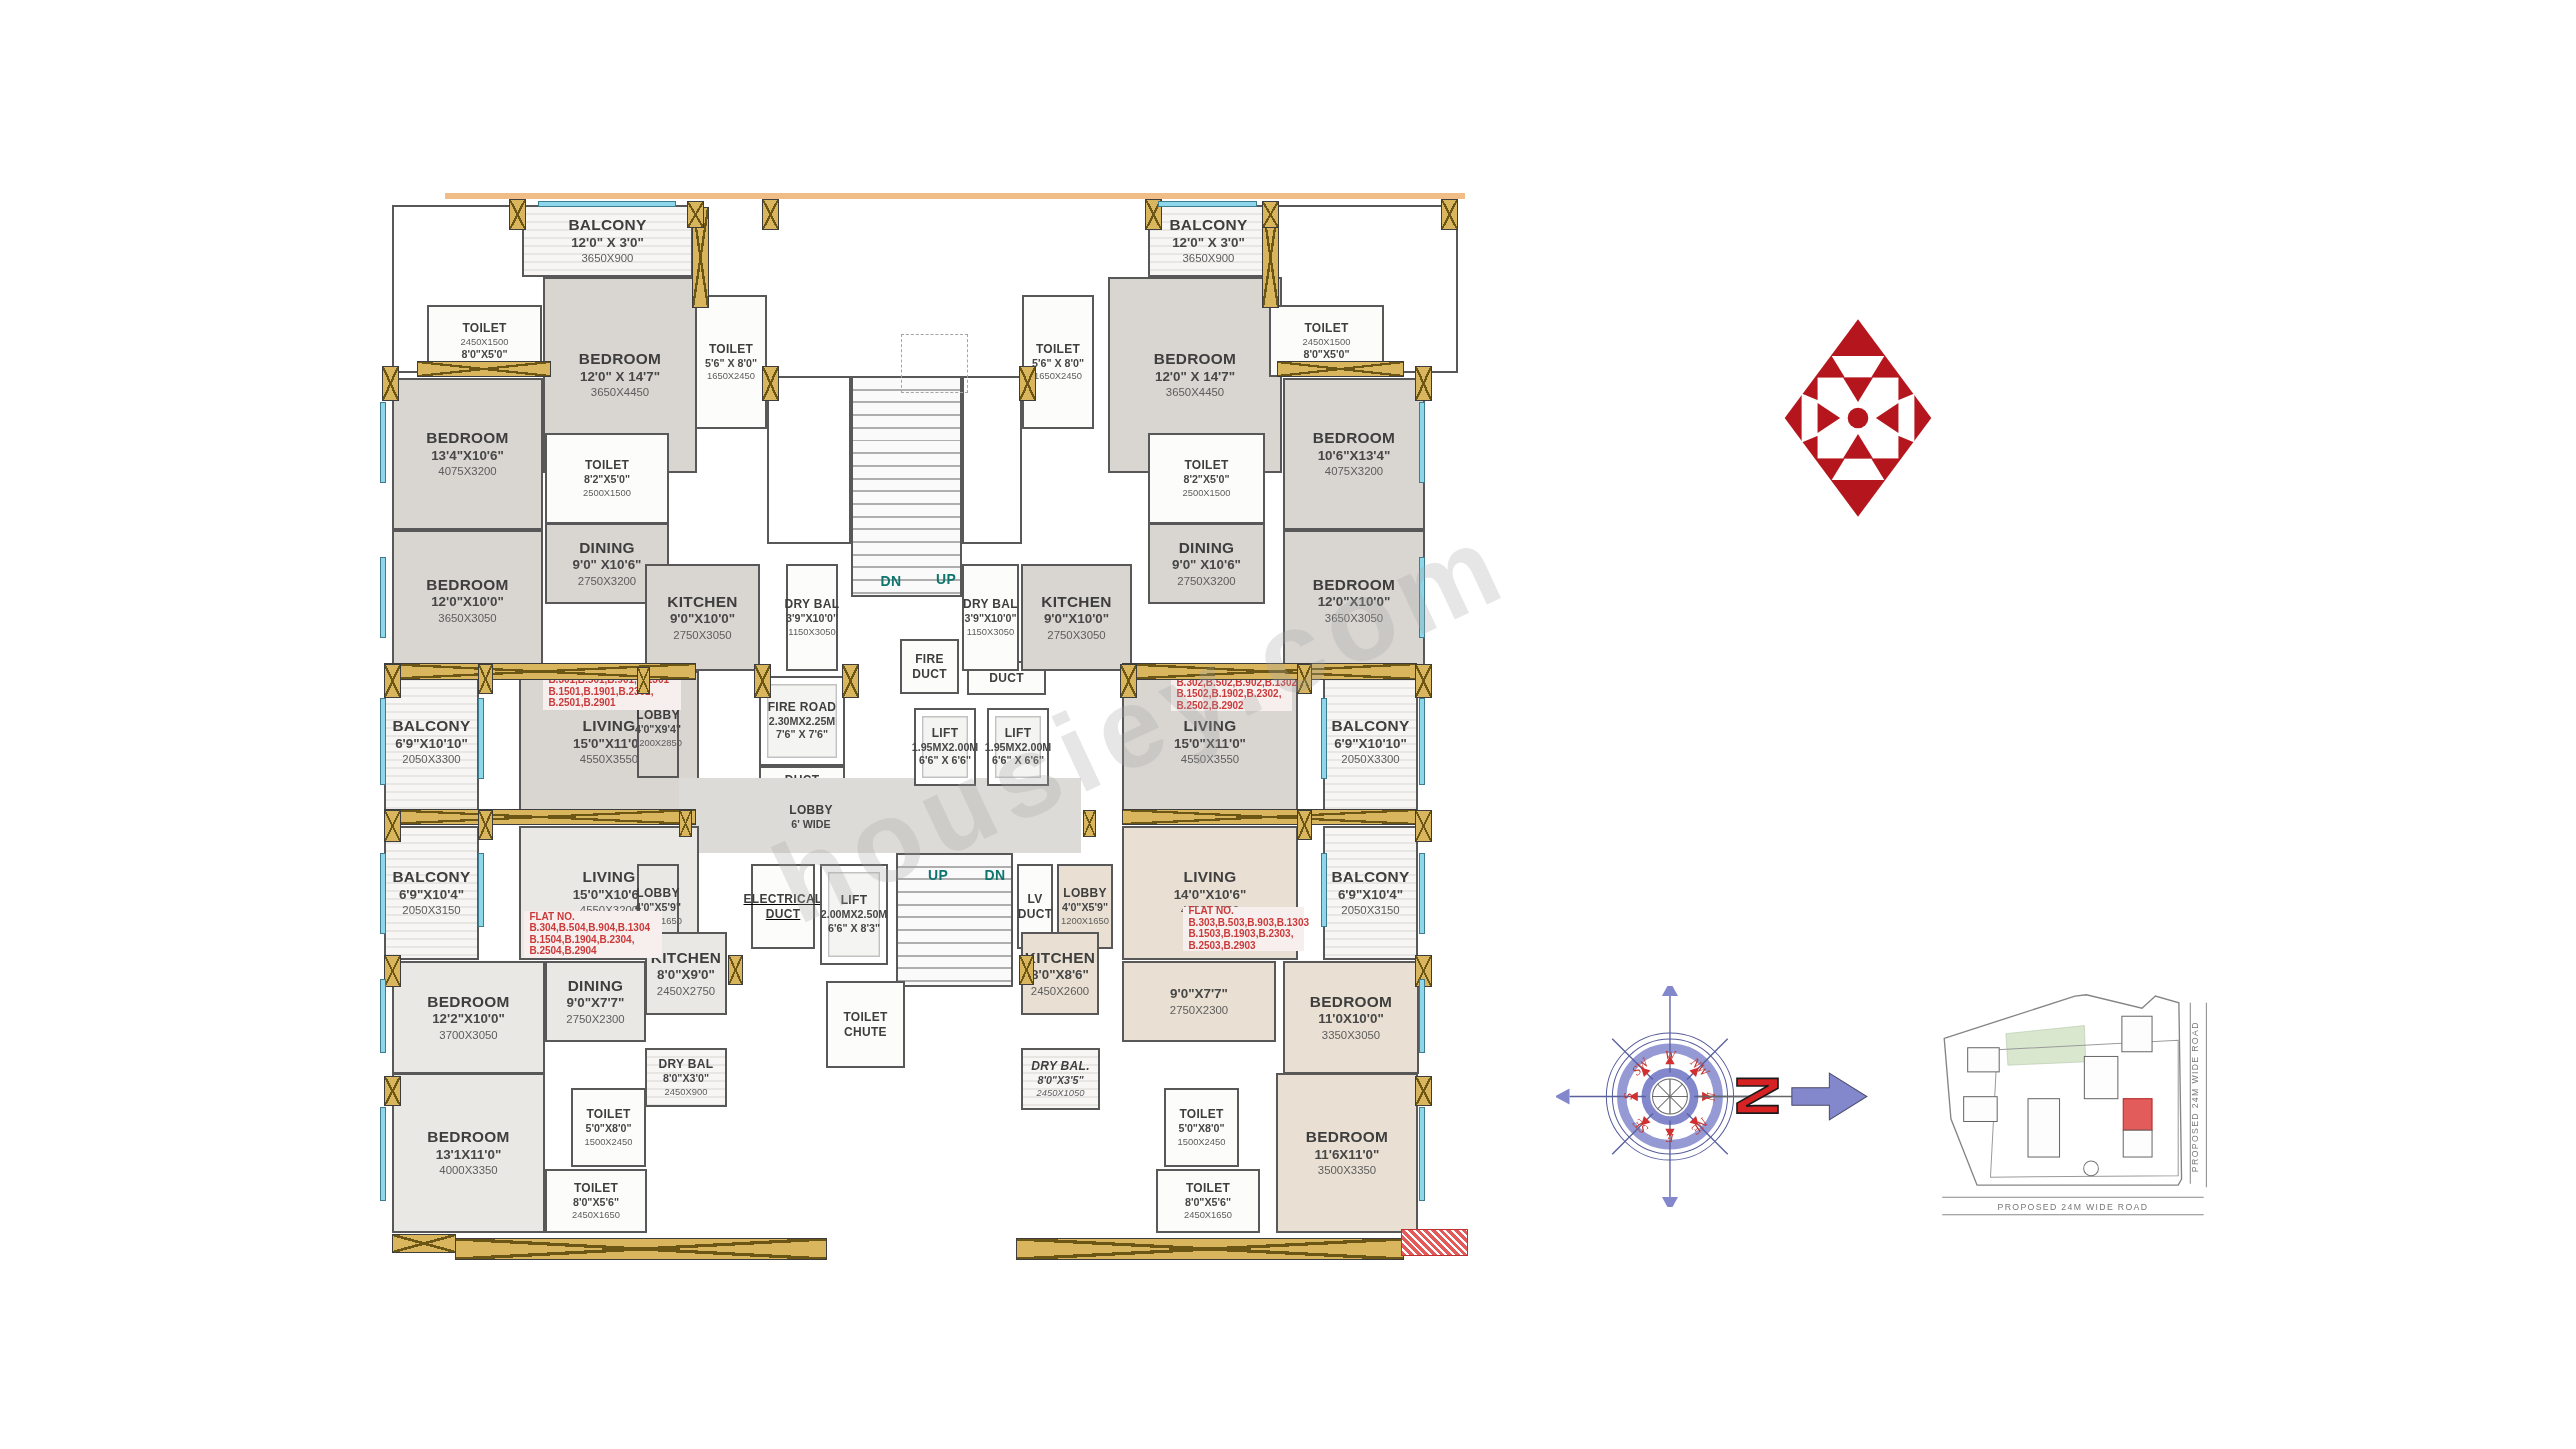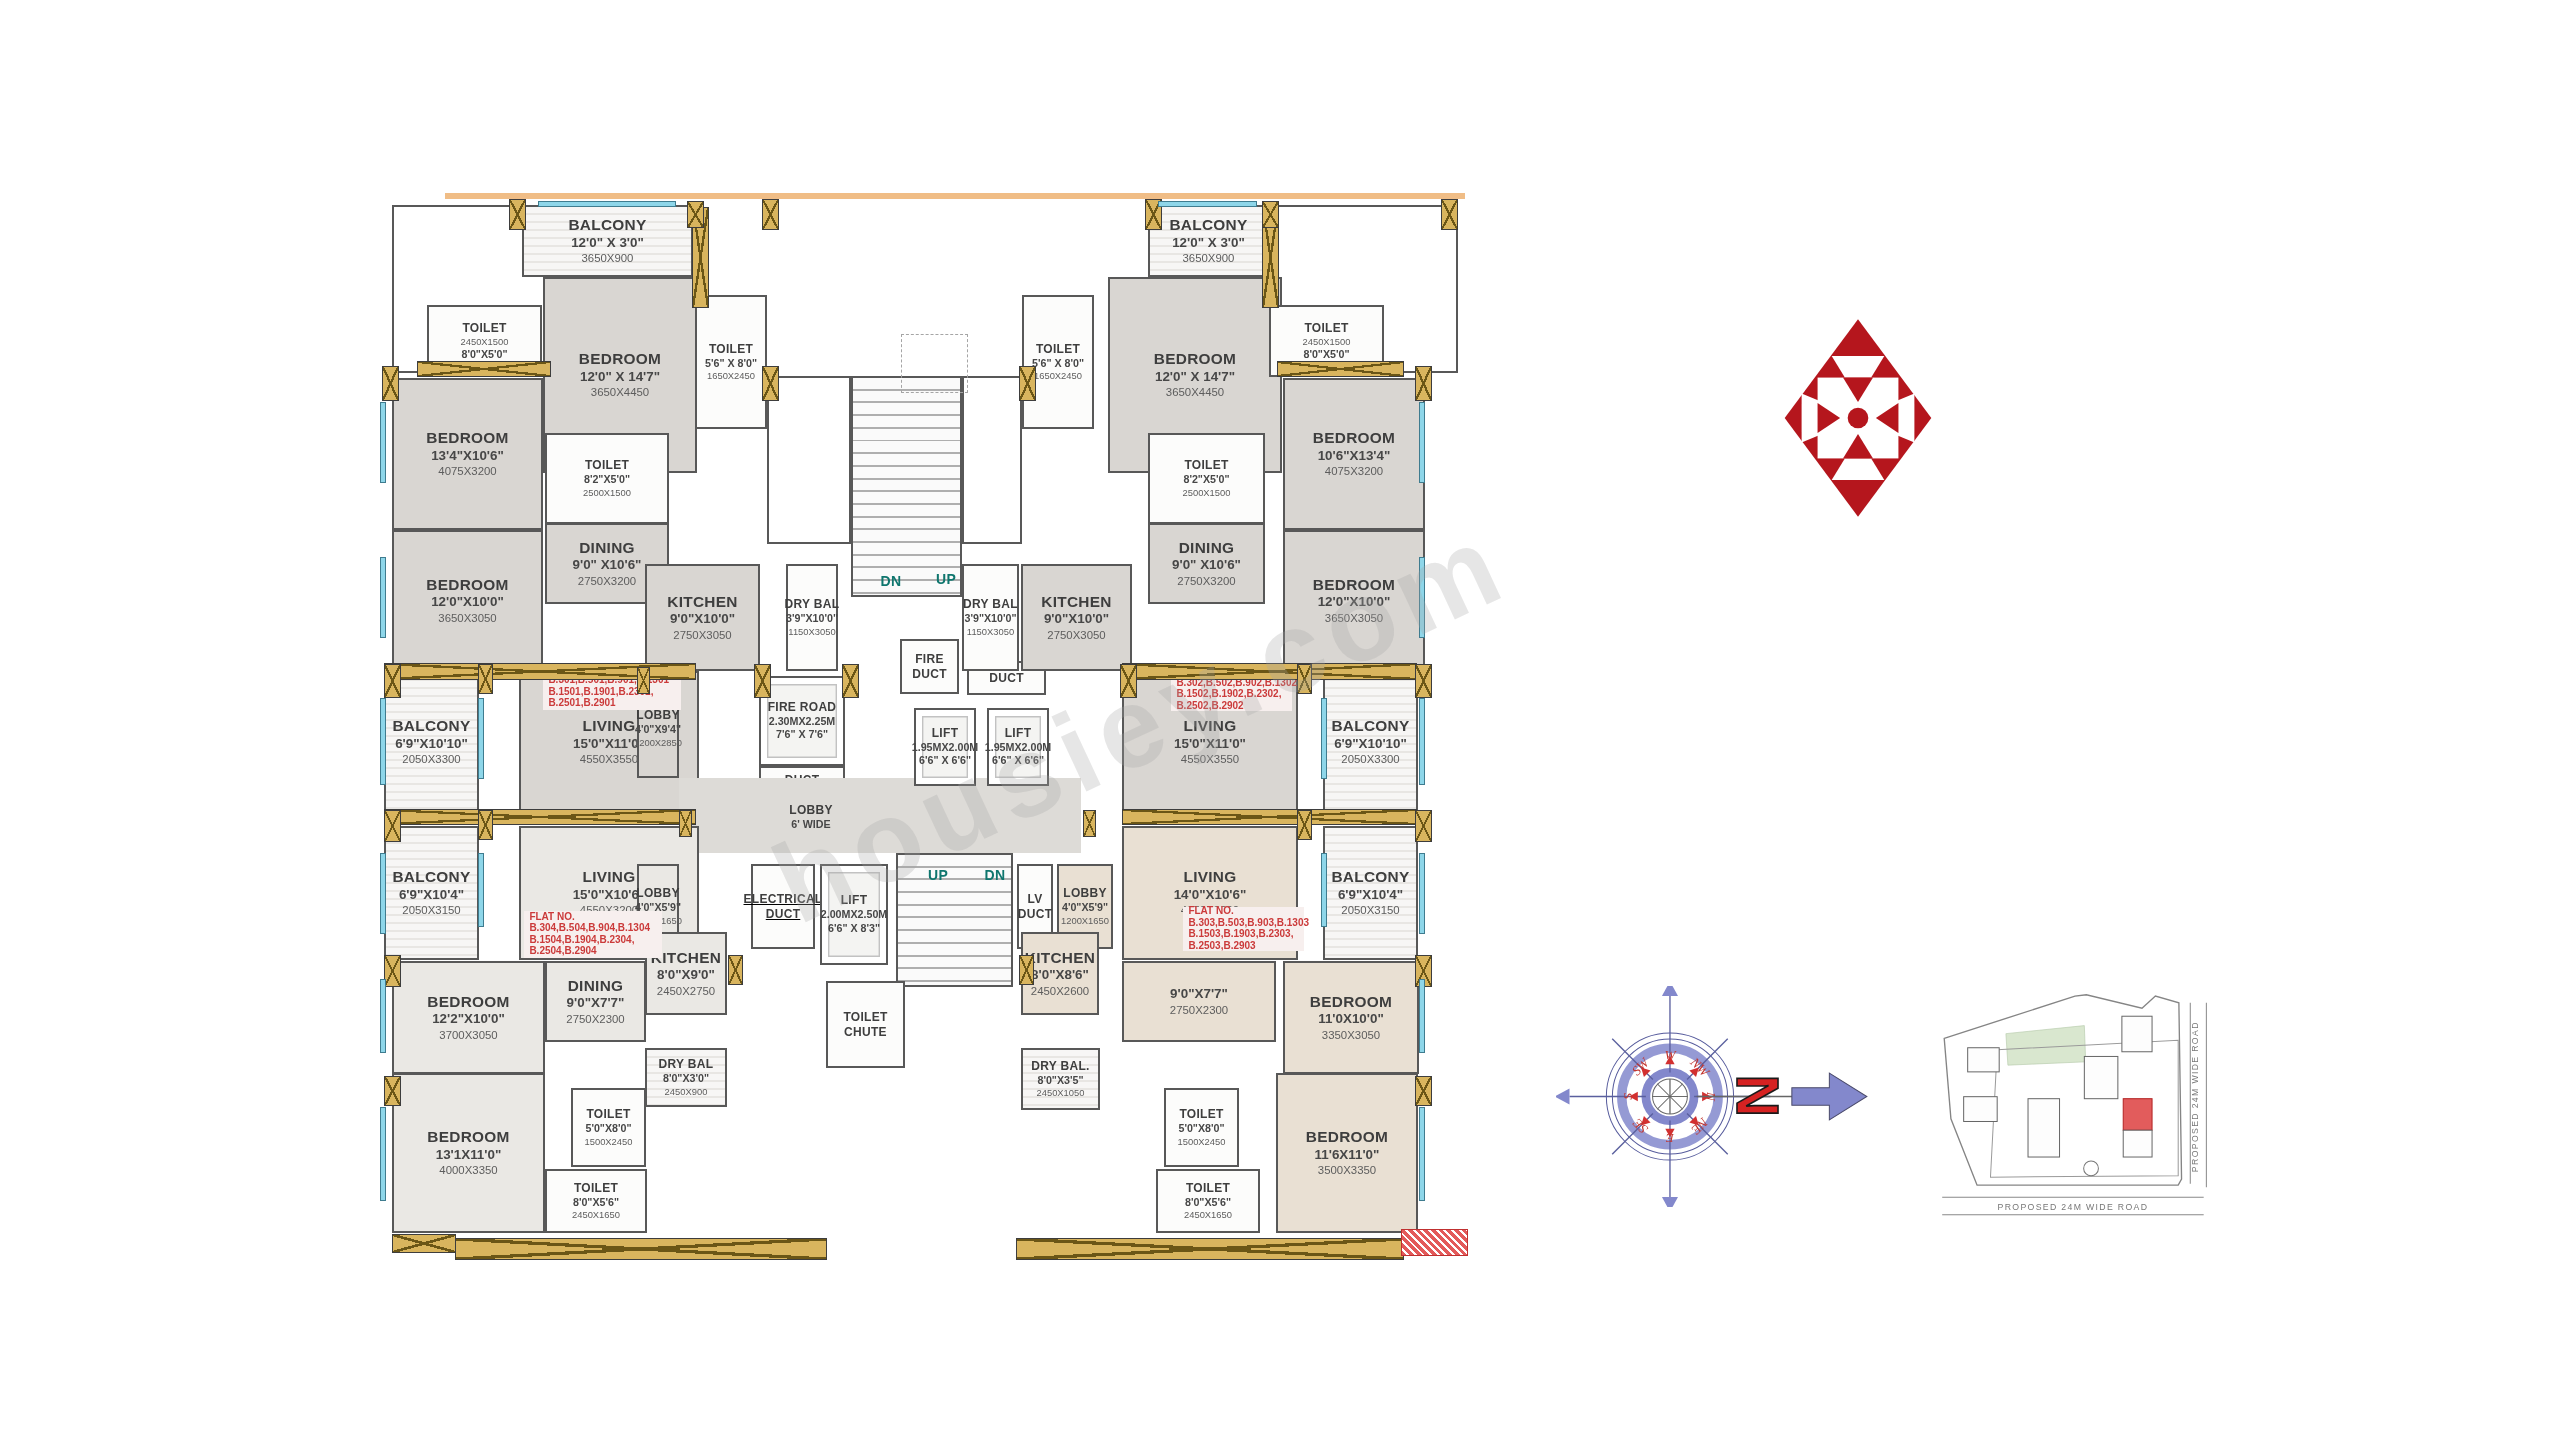--- a/index.html
+++ b/index.html
@@ -233,21 +233,21 @@
       <div class="room w" style="left: 376px; top: 1073px; width: 153px; height: 160px;">
         <span class="rname">BEDROOM</span>
         <span class="rdim">13'1X11'0"</span>
         <span class="rdim2">4000X3350</span>
       </div>
       <div class="room b" style="left: 1005px; top: 932px; width: 78px; height: 83px;">
         <span class="rname">KITCHEN</span>
         <span class="rdim">8'0"X8'6"</span>
         <span class="rdim2">2450X2600</span>
       </div>
-      <div class="room deck sm" style="left: 1005px; top: 1048px; width: 79px; height: 62px;">
+      <div class="room deck sm" style="left: 1005px; top: 1048px; width: 79px; height: 62px; font-style: italic;">
         <span class="rname">DRY BAL.</span>
         <span class="rdim">8'0"X3'5"</span>
         <span class="rdim2">2450X1050</span>
       </div>
       <div class="room b" style="left: 1106px; top: 826px; width: 176px; height: 134px;">
         <span class="rname">LIVING</span>
         <span class="rdim">14'0"X10'6"</span>
         <span class="rdim2">4250X3200</span>
       </div>
       <div class="room b" style="left: 1106px; top: 961px; width: 154px; height: 81px;">

